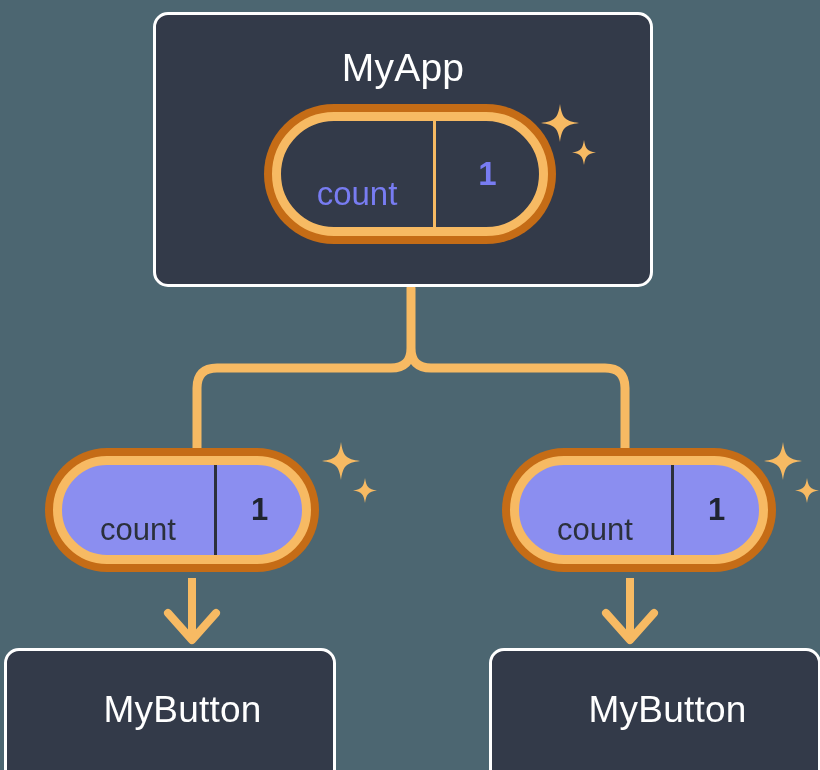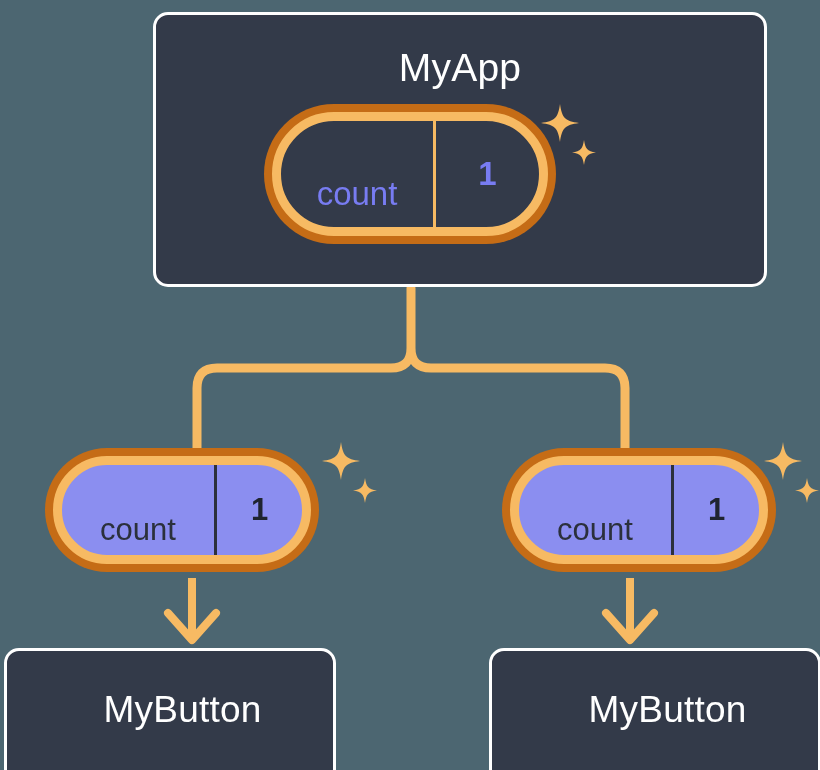--- a/index.html
+++ b/index.html
@@ -46,21 +46,21 @@
     color: #ffffff;
     font-weight: 400;
     letter-spacing: 0.2px;
     text-align: center;
     white-space: nowrap;
   }
 
   #card-myapp {
     left: 153px;
     top: 12px;
-    width: 614px;
+    width: 500px;
     height: 275px;
   }
   #card-myapp .card-title {
     margin-top: 30px;
     font-size: 39px;
     line-height: 46px;
   }
 
   .card-mybutton {
     width: 332px;

